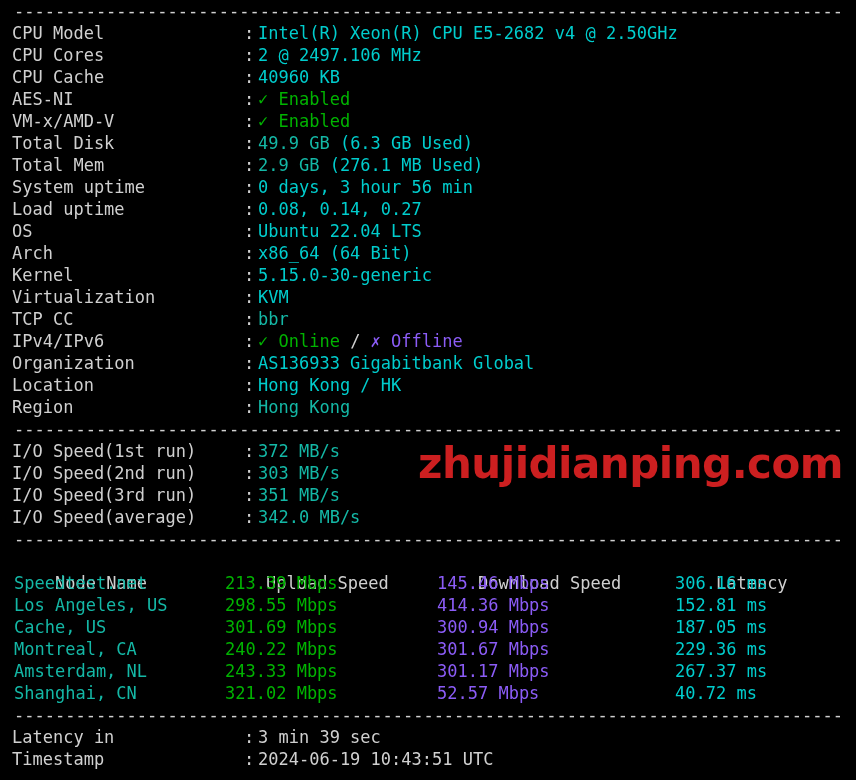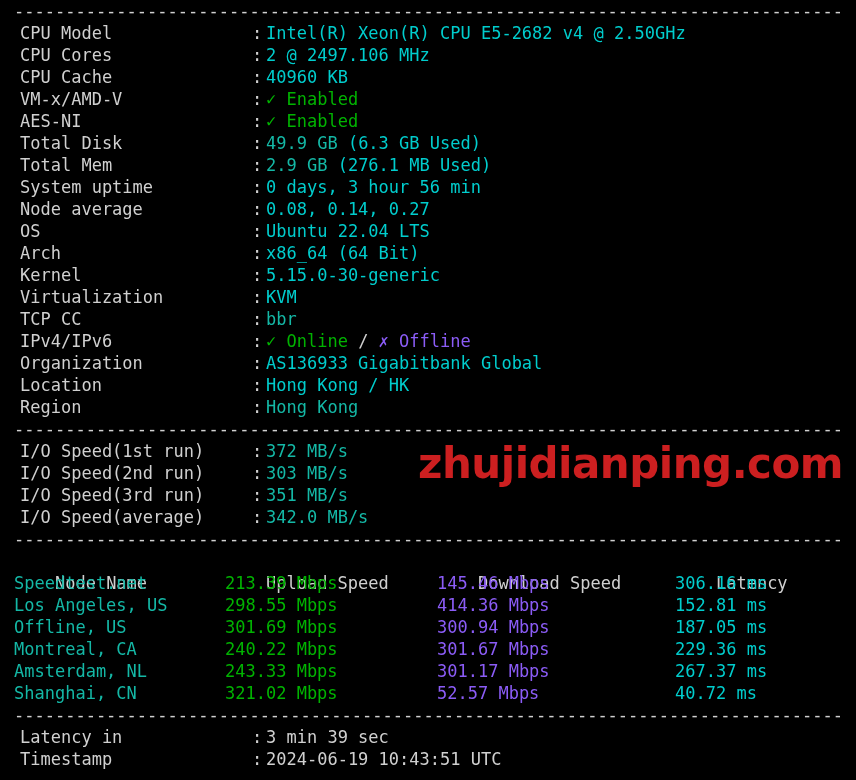--- a/index.html
+++ b/index.html
@@ -20,21 +20,21 @@
     background: #000000;
     font-size: 17px;
     line-height: 22px;
     letter-spacing: 0px;
     padding: 0;
     box-sizing: border-box;
   }
   .line {
     height: 22px;
     white-space: pre;
-    padding-left: 20px;
+    padding-left: 12px;
     box-sizing: border-box;
   }
   .divider {
     height: 22px;
     padding-left: 14px;
     white-space: pre;
     color: #d0d0d0;
     overflow: hidden;
   }
   .divider span {
@@ -86,26 +86,26 @@
 <body>
 
 <div class="terminal">
 
   <div class="divider"><span>---------------------------------------------------------------------------------</span></div>
 
   <div id="system-info">
       <div class="line"><span class="label">CPU Model</span><span class="colon">:</span><span class="cyan">Intel(R) Xeon(R) CPU E5-2682 v4 @ 2.50GHz</span></div>
       <div class="line"><span class="label">CPU Cores</span><span class="colon">:</span><span class="cyan">2 @ 2497.106 MHz</span></div>
       <div class="line"><span class="label">CPU Cache</span><span class="colon">:</span><span class="cyan">40960 KB</span></div>
+      <div class="line"><span class="label">AES-NI</span><span class="colon">:</span><span class="green">✓ Enabled</span></div>
       <div class="line"><span class="label">VM-x/AMD-V</span><span class="colon">:</span><span class="green">✓ Enabled</span></div>
-      <div class="line"><span class="label">AES-NI</span><span class="colon">:</span><span class="green">✓ Enabled</span></div>
       <div class="line"><span class="label">Total Disk</span><span class="colon">:</span><span class="yellow">49.9 GB</span><span class="cyan"> (6.3 GB Used)</span></div>
       <div class="line"><span class="label">Total Mem</span><span class="colon">:</span><span class="yellow">2.9 GB</span><span class="cyan"> (276.1 MB Used)</span></div>
       <div class="line"><span class="label">System uptime</span><span class="colon">:</span><span class="cyan">0 days, 3 hour 56 min</span></div>
-      <div class="line"><span class="label">Node average</span><span class="colon">:</span><span class="cyan">0.08, 0.14, 0.27</span></div>
+      <div class="line"><span class="label">Load uptime</span><span class="colon">:</span><span class="cyan">0.08, 0.14, 0.27</span></div>
       <div class="line"><span class="label">OS</span><span class="colon">:</span><span class="cyan">Ubuntu 22.04 LTS</span></div>
       <div class="line"><span class="label">Arch</span><span class="colon">:</span><span class="cyan">x86_64 (64 Bit)</span></div>
       <div class="line"><span class="label">Kernel</span><span class="colon">:</span><span class="cyan">5.15.0-30-generic</span></div>
       <div class="line"><span class="label">Virtualization</span><span class="colon">:</span><span class="cyan">KVM</span></div>
       <div class="line"><span class="label">TCP CC</span><span class="colon">:</span><span class="yellow">bbr</span></div>
       <div class="line"><span class="label">IPv4/IPv6</span><span class="colon">:</span><span class="green">✓ Online</span><span class="white"> / </span><span class="red">✗ Offline</span></div>
       <div class="line"><span class="label">Organization</span><span class="colon">:</span><span class="cyan">AS136933 Gigabitbank Global</span></div>
       <div class="line"><span class="label">Location</span><span class="colon">:</span><span class="cyan">Hong Kong / HK</span></div>
       <div class="line"><span class="label">Region</span><span class="colon">:</span><span class="yellow">Hong Kong</span></div>
     </div>
@@ -121,21 +121,21 @@
 
   <div class="divider"><span>---------------------------------------------------------------------------------</span></div>
 
   <div class="trow">
     <span class="c-node white">Node Name</span><span class="c-up white">Upload Speed</span><span class="c-down white">Download Speed</span><span class="c-lat white">Latency</span>
   </div>
 
   <div id="speedtest-rows">
       <div class="trow"><span class="c-node yellow">Speedtest.net</span><span class="c-up green">213.39 Mbps</span><span class="c-down red">145.46 Mbps</span><span class="c-lat cyan">306.16 ms</span></div>
       <div class="trow"><span class="c-node yellow">Los Angeles, US</span><span class="c-up green">298.55 Mbps</span><span class="c-down red">414.36 Mbps</span><span class="c-lat cyan">152.81 ms</span></div>
-      <div class="trow"><span class="c-node yellow">Offline, US</span><span class="c-up green">301.69 Mbps</span><span class="c-down red">300.94 Mbps</span><span class="c-lat cyan">187.05 ms</span></div>
+      <div class="trow"><span class="c-node yellow">Cache, US</span><span class="c-up green">301.69 Mbps</span><span class="c-down red">300.94 Mbps</span><span class="c-lat cyan">187.05 ms</span></div>
       <div class="trow"><span class="c-node yellow">Montreal, CA</span><span class="c-up green">240.22 Mbps</span><span class="c-down red">301.67 Mbps</span><span class="c-lat cyan">229.36 ms</span></div>
       <div class="trow"><span class="c-node yellow">Amsterdam, NL</span><span class="c-up green">243.33 Mbps</span><span class="c-down red">301.17 Mbps</span><span class="c-lat cyan">267.37 ms</span></div>
       <div class="trow"><span class="c-node yellow">Shanghai, CN</span><span class="c-up green">321.02 Mbps</span><span class="c-down red">52.57 Mbps</span><span class="c-lat cyan">40.72 ms</span></div>
     </div>
 
   <div class="divider"><span>---------------------------------------------------------------------------------</span></div>
 
   <div id="footer">
       <div class="line"><span class="label">Latency in</span><span class="colon">:</span><span class="white">3 min 39 sec</span></div>
       <div class="line"><span class="label">Timestamp</span><span class="colon">:</span><span class="white">2024-06-19 10:43:51 UTC</span></div>

